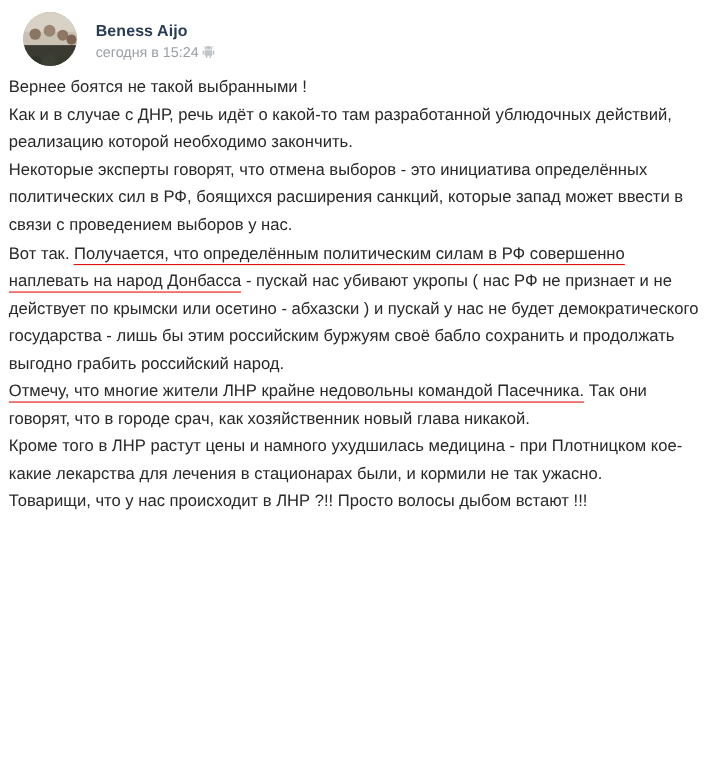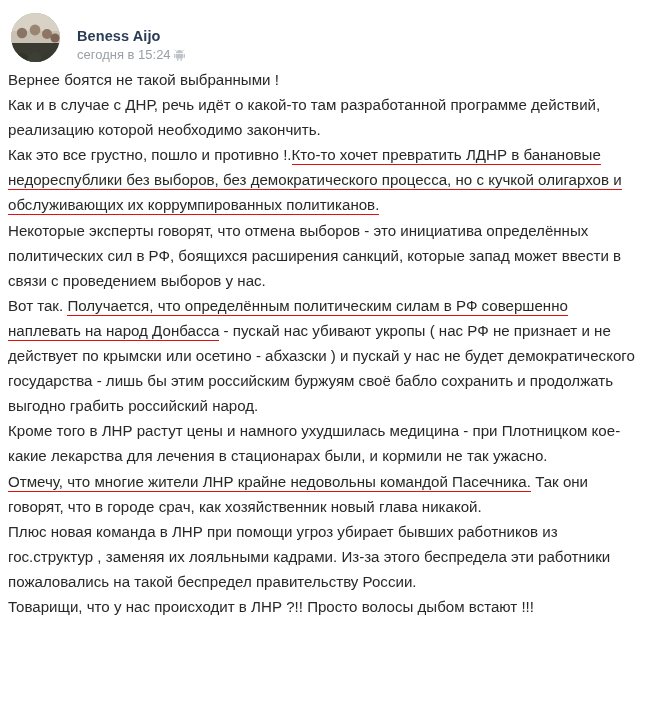--- a/index.html
+++ b/index.html
@@ -20,22 +20,22 @@
   #page-root {
     width: 650px;
     height: 708px;
     background: #ffffff;
     position: relative;
   }
 
   
   .post-header {
     display: flex;
-    align-items: flex-end;
-    padding: 9px 0 0 11px;
+    align-items: center;
+    padding: 9px 0 0 21px;
     height: 62px;
     box-sizing: border-box;
   }
 
   .avatar {
     width: 49px;
     height: 49px;
     border-radius: 50%;
     flex: 0 0 49px;
     overflow: hidden;
@@ -150,23 +150,21 @@
             </g>
           </svg>
         </span>
       </div>
     </div>
 
   </div>
 
   <div class="post-body" style="color: rgb(40, 40, 40);">
       <p><span>Вернее боятся не такой выбранными !</span></p>
-      <p><span>Как и в случае с ДНР, речь идёт о какой-то там разработанной программе действий, реализацию которой необходимо закончить.</span></p>
-      <p><span>Как это все грустно, пошло и противно !.</span><span class="hl" style="border-bottom-color: rgb(225, 17, 17);">Кто-то хочет превратить ЛДНР в банановые недореспублики без выборов, без демократического процесса, но с кучкой олигархов и обслуживающих их коррумпированных политиканов.</span></p>
+      <p><span>Как и в случае с ДНР, речь идёт о какой-то там разработанной ублюдочных действий, реализацию которой необходимо закончить.</span></p>
       <p><span>Некоторые эксперты говорят, что отмена выборов - это инициатива определённых политических сил в РФ, боящихся расширения санкций, которые запад может ввести в связи с проведением выборов у нас.</span></p>
       <p><span>Вот так. </span><span class="hl" style="border-bottom-color: rgb(225, 17, 17);">Получается, что определённым политическим силам в РФ совершенно наплевать на народ Донбасса</span><span> - пускай нас убивают укропы ( нас РФ не признает и не действует по крымски или осетино - абхазски ) и пускай у нас не будет демократического государства - лишь бы этим российским буржуям своё бабло сохранить и продолжать выгодно грабить российский народ.</span></p>
+      <p><span class="hl" style="border-bottom-color: rgb(225, 17, 17);">Отмечу, что многие жители ЛНР крайне недовольны командой Пасечника.</span><span> Так они говорят, что в городе срач, как хозяйственник новый глава никакой.</span></p>
       <p><span>Кроме того в ЛНР растут цены и намного ухудшилась медицина - при Плотницком кое-какие лекарства для лечения в стационарах были, и кормили не так ужасно.</span></p>
-      <p><span class="hl" style="border-bottom-color: rgb(225, 17, 17);">Отмечу, что многие жители ЛНР крайне недовольны командой Пасечника.</span><span> Так они говорят, что в городе срач, как хозяйственник новый глава никакой.</span></p>
-      <p><span>Плюс новая команда в ЛНР при помощи угроз убирает бывших работников из гос.структур , заменяя их лояльными кадрами. Из-за этого беспредела эти работники пожаловались на такой беспредел правительству России.</span></p>
       <p><span>Товарищи, что у нас происходит в ЛНР ?!! Просто волосы дыбом встают !!!</span></p>
     </div>
 
 </div>
 
 </body></html>

